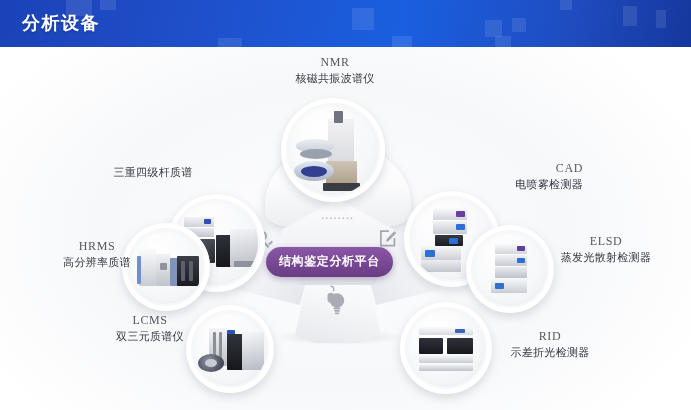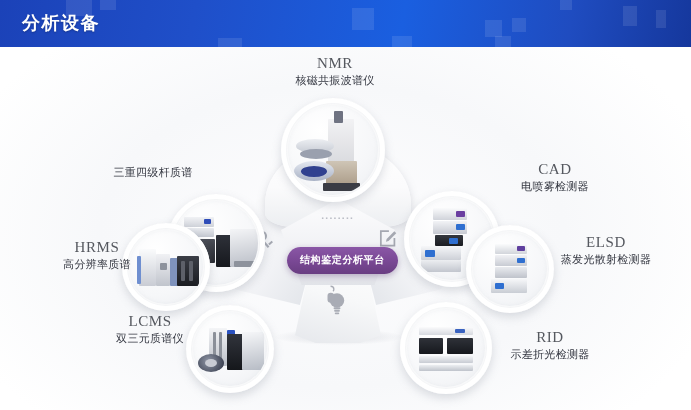--- a/index.html
+++ b/index.html
@@ -85,26 +85,26 @@
   .hub-dots {
     position: absolute; left: 70px; top: 72px; width: 90px;
     text-align: center; color: #b9bcc4; font-size: 6px; letter-spacing: 2px;
   }
 
   .hub-icon { position: absolute; color: #9fa3ac; }
   .hub-icon svg { display: block; }
 
   
   .center-badge {
-    position: absolute; left: 287px; top: 200px;
+    position: absolute; left: 266px; top: 200px;
     padding: 6px 13px 7px 13px;
     border-radius: 16px;
     background: linear-gradient(180deg, #8a57a6 0%, #7b4996 48%, #693d82 100%);
     color: #ffffff;
-    font-size: 10px; font-weight: bold;
+    font-size: 12px; font-weight: bold;
     letter-spacing: 0.6px;
     white-space: nowrap;
     box-shadow: 0 2px 6px rgba(90,55,115,0.35);
   }
 
   
   .bubble {
     position: absolute;
     border-radius: 50%;
     background: #ffffff;
@@ -124,21 +124,21 @@
     overflow: hidden;
   }
   
   .inst { position: absolute; border-radius: 1px; }
 
   
   .label { position: absolute; text-align: center; white-space: nowrap; }
   .label .en {
     display: block;
     font-family: "Liberation Serif", "DejaVu Serif", serif;
-    font-size: 15px; color: #55585f; letter-spacing: 0.6px;
+    font-size: 12px; color: #55585f; letter-spacing: 0.6px;
   }
   .label .cn {
     display: block; margin-top: 1px;
     font-size: 11px; color: #333640; letter-spacing: 0.3px;
   }
 </style>
 </head>
 <body>
 
 <div id="stage">
@@ -297,21 +297,21 @@
         <div class="inst" style="left:12px; top:56px; width:54px; height:6px;  background:linear-gradient(180deg,#eceef1,#bfc3cb);"></div>
       </div>
       <div class="ring"></div>
     </div>
 
     <div class="label" style="left:273px; top:8px; width:124px;">
       <span class="en">NMR</span>
       <span class="cn">核磁共振波谱仪</span>
     </div>
 
-    <div class="label" style="left:498px; top:114px; width:114px;">
+    <div class="label" style="left:469px; top:114px; width:114px;text-align:right;">
       <span class="en">CAD</span>
       <span class="cn">电喷雾检测器</span>
     </div>
 
     <div class="label" style="left:491px; top:282px; width:118px;">
       <span class="en">RID</span>
       <span class="cn">示差折光检测器</span>
     </div>
 
     <div class="label" style="left:540px; top:187px; width:132px;">

